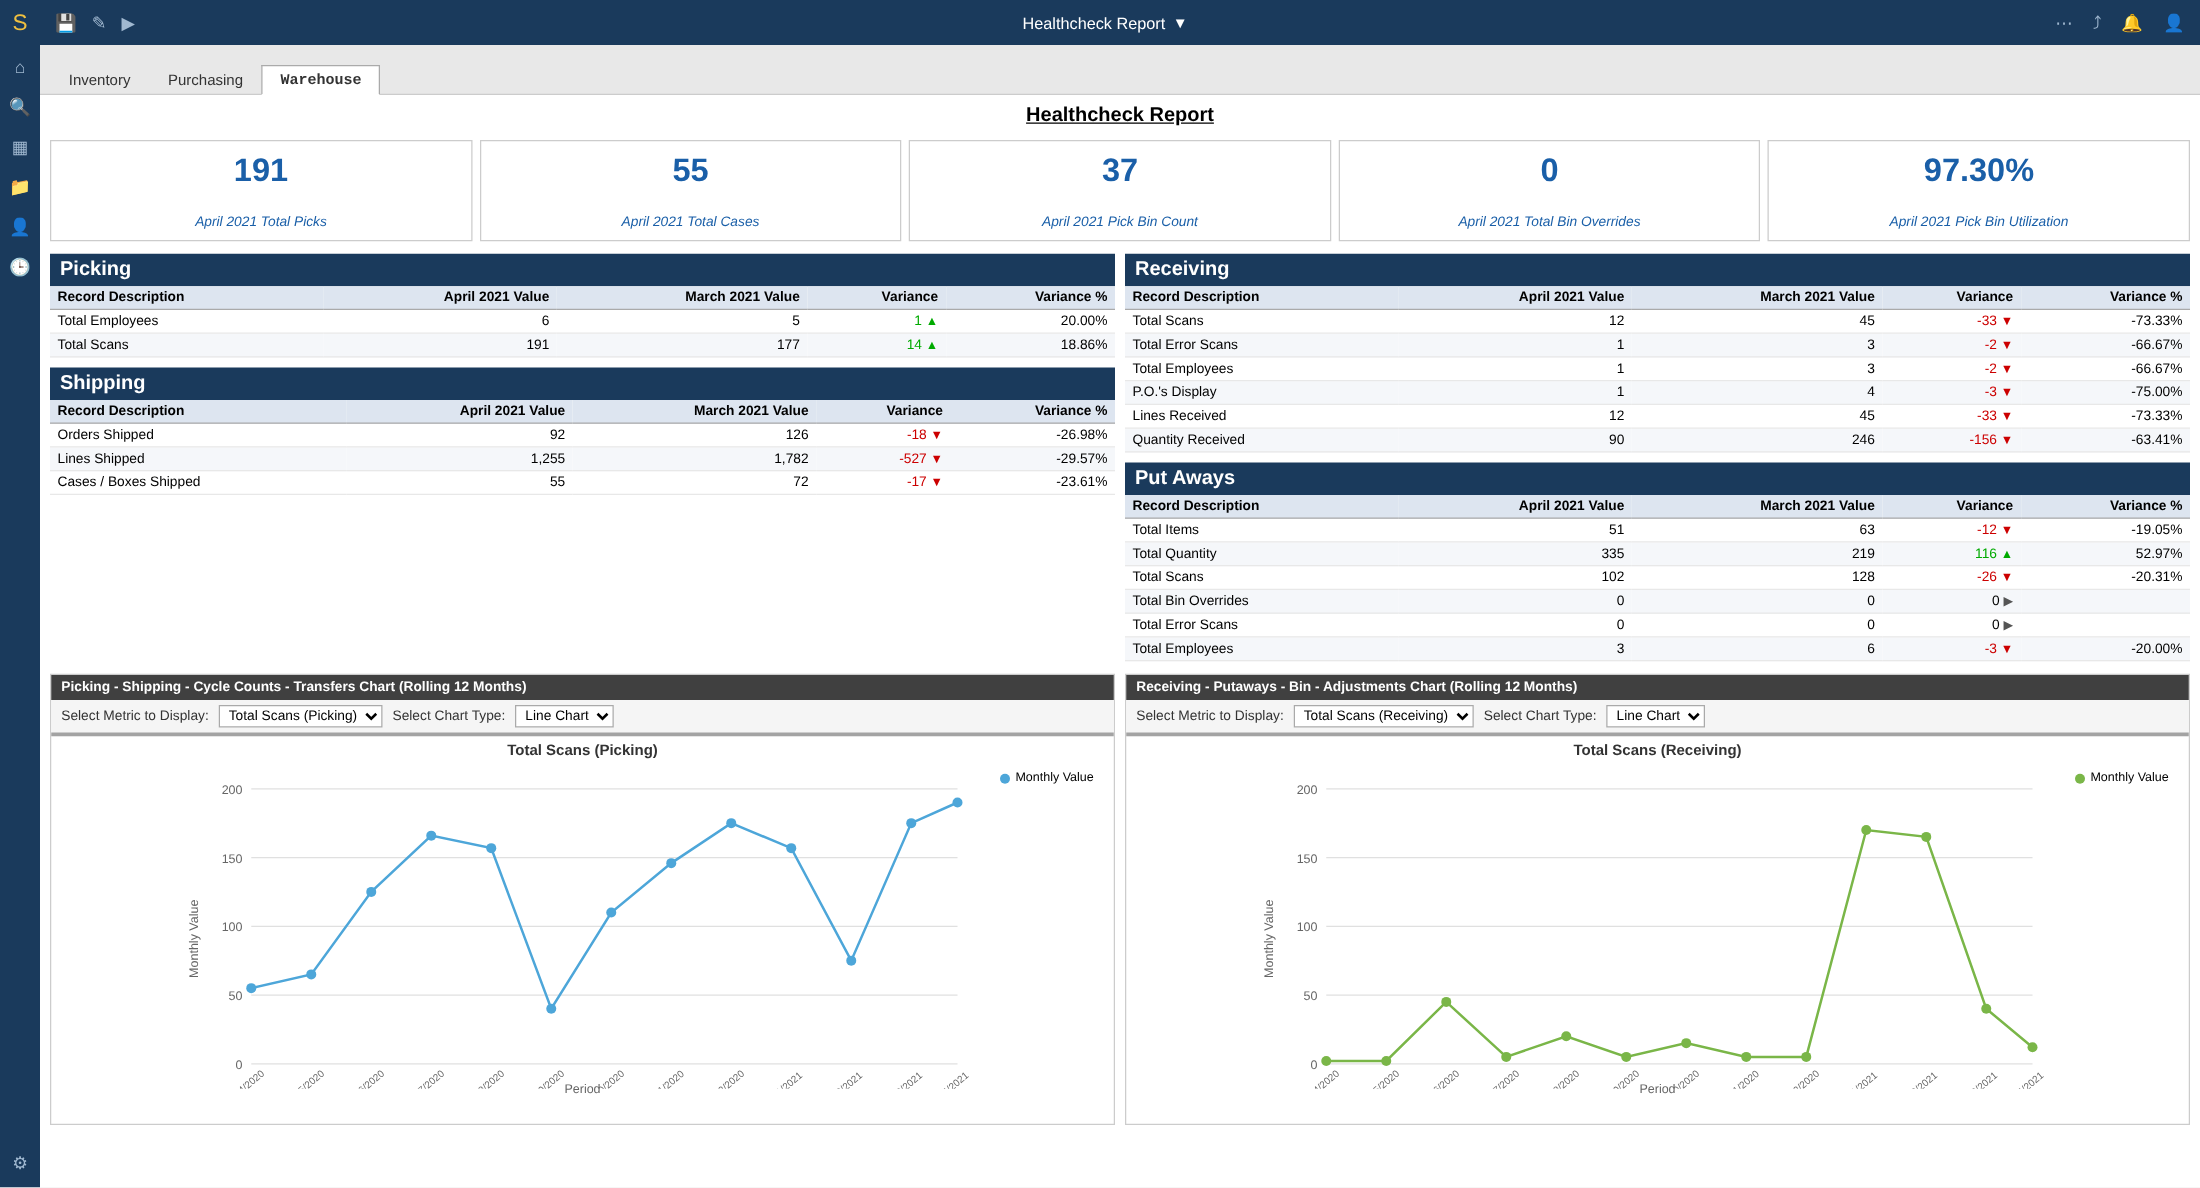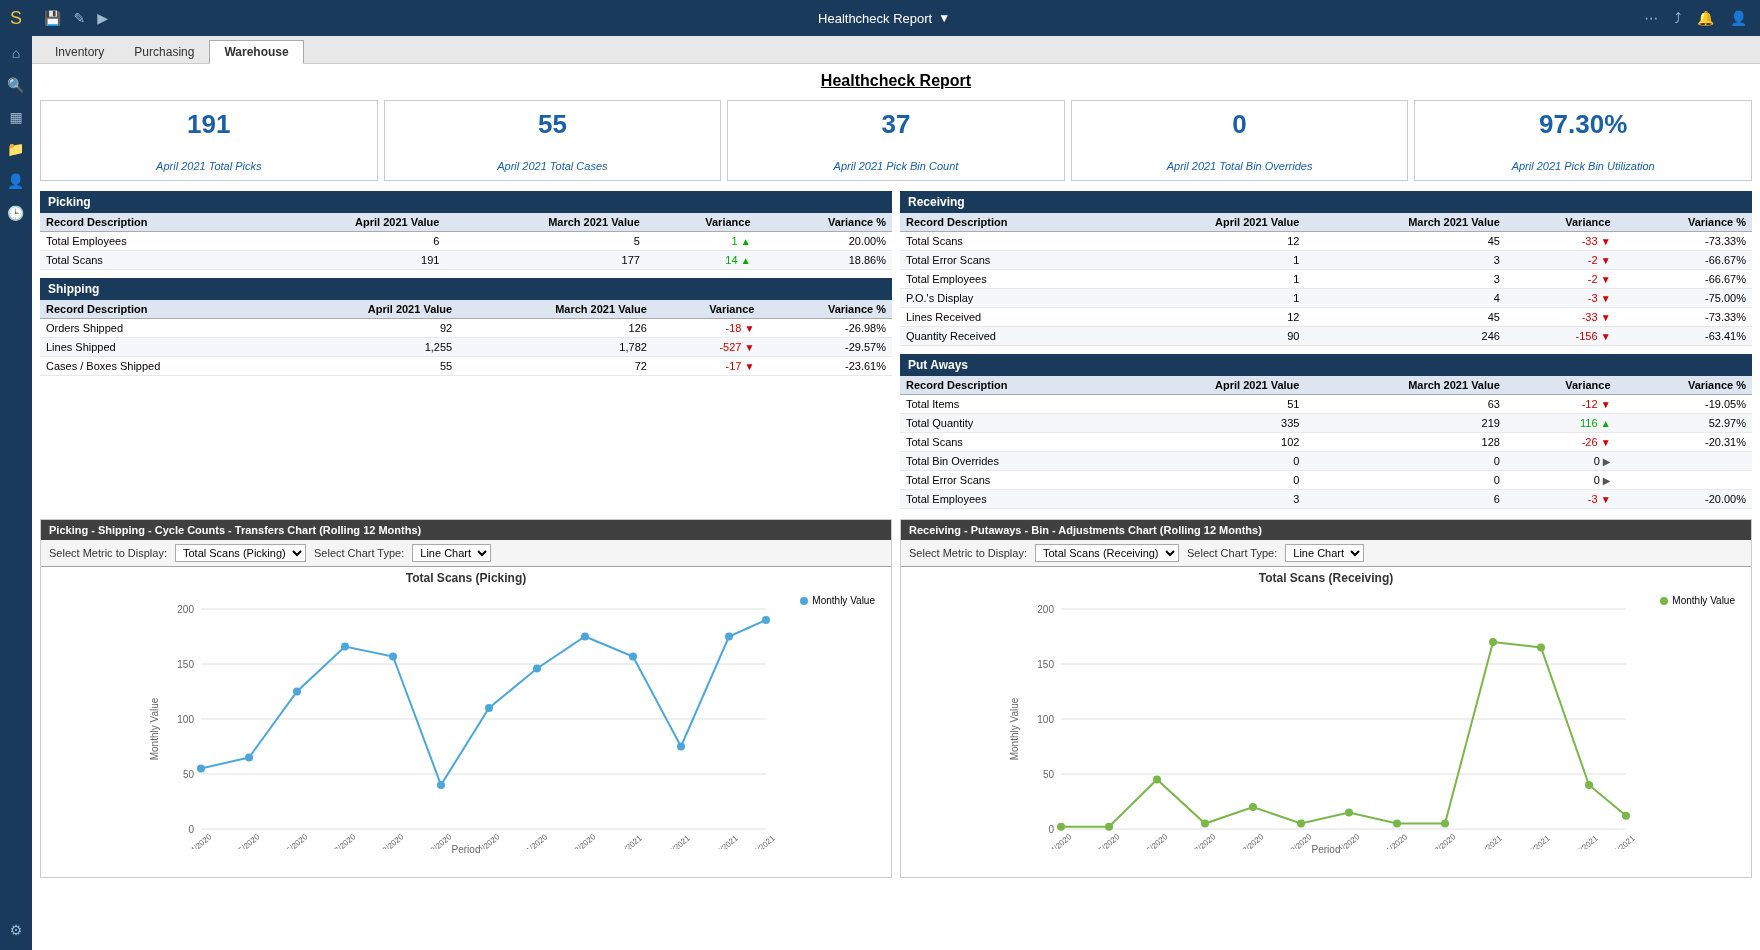--- a/index.html
+++ b/index.html
@@ -11,57 +11,57 @@
 
     
     .main { flex: 1; display: flex; flex-direction: column; background: #f0f0f0; overflow: hidden; }
 
     
     .topbar { background: #1a3a5c; display: flex; align-items: center; justify-content: space-between; padding: 0 12px; height: 36px; flex-shrink: 0; }
     .topbar-title { color: white; font-size: 13px; display: flex; align-items: center; gap: 6px; }
     .topbar-icons { display: flex; gap: 16px; color: #a0b8d0; font-size: 14px; }
 
     
-    .tabs-bar { background: #e8e8e8; display: flex; align-items: flex-end; padding: 0 8px; border-bottom: 1px solid #ccc; flex-shrink: 0; height: 28px; }
+    .tabs-bar { background: #e8e8e8; display: flex; align-items: flex-end; padding: 0 8px; border-bottom: 1px solid #ccc; flex-shrink: 0; height: 40px; }
     .tab { padding: 4px 14px; font-size: 12px; cursor: pointer; border: 1px solid transparent; border-bottom: none; background: transparent; color: #333; }
-    .tab.active { background: white; border-color: #aaa; border-bottom: 1px solid white; margin-bottom: -1px; font-weight: bold; }
+    .tab.active { background: white; border-color: #aaa; border-bottom: 1px solid white; margin-bottom: -1px; font-weight: bold; font-family: Liberation Mono, monospace; }
 
     
     .content { flex: 1; background: white; overflow-y: auto; padding: 8px; }
 
     
     .report-title { text-align: center; font-size: 16px; font-weight: bold; text-decoration: underline; margin-bottom: 10px; color: #000; }
 
     
     .kpi-row { display: flex; gap: 6px; margin-bottom: 10px; }
     .kpi-card { flex: 1; border: 1px solid #ccc; padding: 8px 12px; text-align: center; background: white; }
     .kpi-value { font-size: 26px; font-weight: bold; color: #1a5fa8; }
     .kpi-label { font-size: 11px; color: #1a5fa8; margin-top: 20px; font-style: italic; }
 
     
     .tables-row { display: flex; gap: 8px; margin-bottom: 10px; }
     .table-section { flex: 1; }
-    .section-header { background: #1a3a5c; color: white; font-weight: bold; font-size: 12px; padding: 4px 8px; }
+    .section-header { background: #1a3a5c; color: white; font-weight: bold; font-size: 16px; padding: 4px 8px; }
     table { width: 100%; border-collapse: collapse; font-size: 11px; }
     table th { background: #dde5f0; font-weight: bold; padding: 3px 6px; text-align: left; border-bottom: 1px solid #aaa; }
     table th:not(:first-child) { text-align: right; }
     table td { padding: 3px 6px; border-bottom: 1px solid #e8e8e8; }
     table td:not(:first-child) { text-align: right; }
     table tr:nth-child(even) { background: #f5f7fa; }
     .var-neg { color: #cc0000; }
     .var-pos { color: #00aa00; }
     .arrow-up { color: #00aa00; font-size: 10px; }
     .arrow-down { color: #cc0000; font-size: 10px; }
     .arrow-neutral { color: #555; font-size: 10px; }
 
     
     .charts-row { display: flex; gap: 8px; }
     .chart-section { flex: 1; border: 1px solid #ccc; background: white; }
     .chart-header { background: #404040; color: white; font-size: 11px; font-weight: bold; padding: 4px 8px; }
-    .chart-controls { display: flex; align-items: center; gap: 8px; padding: 4px 8px; background: #f5f5f5; border-bottom: 1px solid #a3a3a3; font-size: 11px; }
+    .chart-controls { display: flex; align-items: center; gap: 8px; padding: 4px 8px; background: #f5f5f5; border-bottom: 3px solid #a3a3a3; font-size: 11px; }
     .chart-controls label { font-weight: normal; color: #333; }
     .chart-controls select { font-size: 11px; border: 1px solid #aaa; padding: 1px 3px; background: white; }
     .chart-body { padding: 4px; position: relative; height: 310px; }
     .chart-title { text-align: center; font-size: 12px; font-weight: bold; margin-bottom: 4px; color: #333; }
   </style>
 </head>
 <body>
 
 <div class="sidebar">
   <div style="color:#f0c040;font-size:18px;margin-bottom:4px;">S</div>

